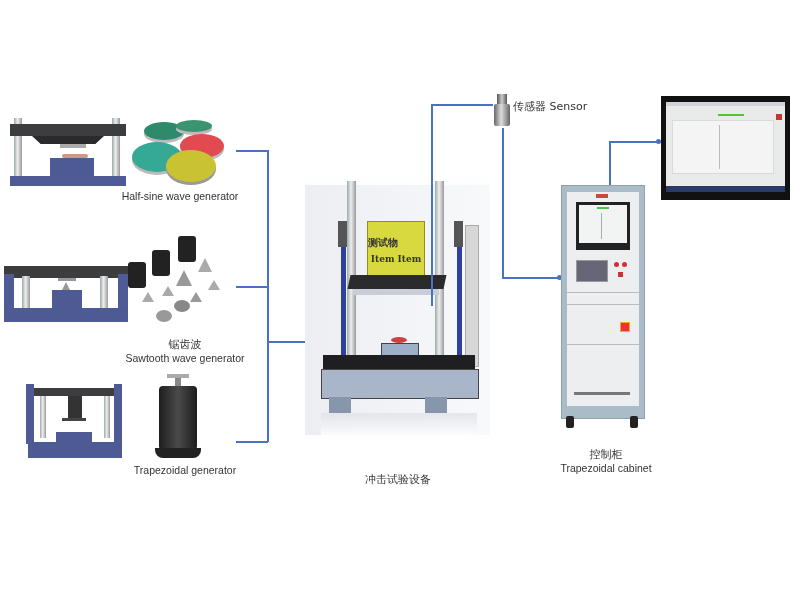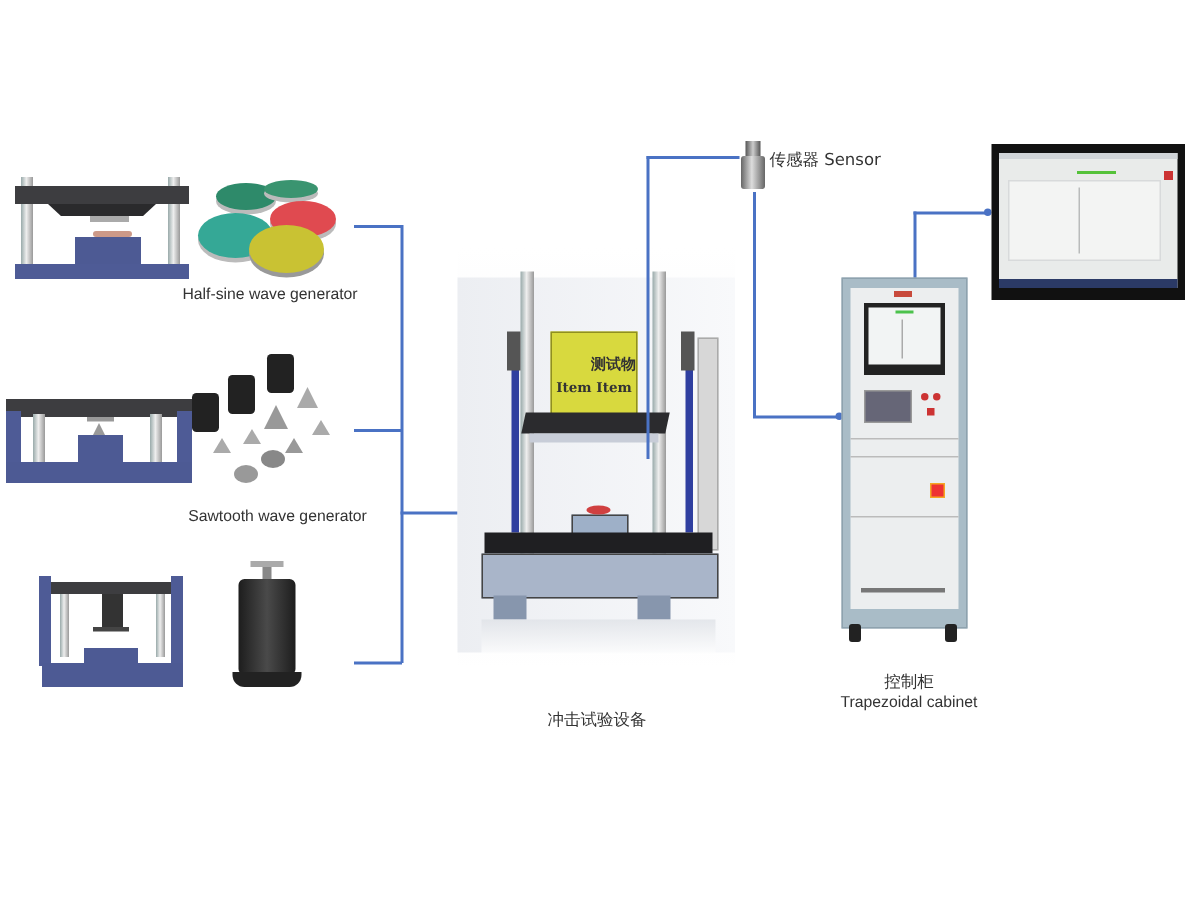--- a/index.html
+++ b/index.html
@@ -58,20 +58,21 @@
   <div class="abs" style="left:72px;top:24px;width:0;height:0;border-left:7px solid transparent;border-right:7px solid transparent;border-bottom:14px solid #aaa;"></div>
   <div class="abs" style="left:50px;top:36px;width:0;height:0;border-left:8px solid transparent;border-right:8px solid transparent;border-bottom:16px solid #999;"></div>
   <div class="abs" style="left:36px;top:52px;width:0;height:0;border-left:6px solid transparent;border-right:6px solid transparent;border-bottom:10px solid #aaa;"></div>
   <div class="abs" style="left:82px;top:46px;width:0;height:0;border-left:6px solid transparent;border-right:6px solid transparent;border-bottom:10px solid #aaa;"></div>
   <div class="abs" style="left:16px;top:58px;width:0;height:0;border-left:6px solid transparent;border-right:6px solid transparent;border-bottom:10px solid #aaa;"></div>
   <div class="abs" style="left:64px;top:58px;width:0;height:0;border-left:6px solid transparent;border-right:6px solid transparent;border-bottom:10px solid #999;"></div>
   <div class="abs" style="left:48px;top:66px;width:16px;height:12px;border-radius:50%;background:#888;"></div>
   <div class="abs" style="left:30px;top:76px;width:16px;height:12px;border-radius:50%;background:#999;"></div>
 </div>
 <div class="label" style="left:110px;top:338px;width:150px;">
+  <span class="zh">锯齿波</span>
   <span class="en">Sawtooth wave generator</span>
 </div>
 
 <div class="abs" style="left:26px;top:384px;width:104px;height:76px;">
   <div class="abs" style="left:0;top:0;width:8px;height:60px;background:#4e5b96;"></div>
   <div class="abs" style="left:88px;top:0;width:8px;height:60px;background:#4e5b96;"></div>
   <div class="plate-dark" style="left:8px;top:4px;width:80px;height:8px;"></div>
   <div class="pillar" style="left:14px;top:12px;width:6px;height:42px;"></div>
   <div class="pillar" style="left:78px;top:12px;width:6px;height:42px;"></div>
   <div class="abs" style="left:42px;top:12px;width:14px;height:22px;background:#333;"></div>
@@ -80,20 +81,21 @@
   <div class="base-blue" style="left:2px;top:58px;width:94px;height:16px;"></div>
 </div>
 
 <div class="abs" style="left:155px;top:372px;width:46px;height:90px;">
   <div class="abs" style="left:12px;top:2px;width:22px;height:4px;background:#aaa;"></div>
   <div class="abs" style="left:20px;top:6px;width:6px;height:8px;background:#888;"></div>
   <div class="abs" style="left:4px;top:14px;width:38px;height:64px;background:linear-gradient(90deg,#1d1d1d,#4a4a4a 50%,#1d1d1d);border-radius:4px;"></div>
   <div class="abs" style="left:0;top:76px;width:46px;height:10px;background:#222;border-radius:0 0 8px 8px;"></div>
 </div>
 <div class="label" style="left:110px;top:464px;width:150px;">
+  <span class="en">Trapezoidal generator</span>
 </div>
 
 <div class="line" style="left:236px;top:150px;width:32px;height:1.5px;"></div>
 <div class="line" style="left:236px;top:286px;width:32px;height:1.5px;"></div>
 <div class="line" style="left:236px;top:441px;width:32px;height:1.5px;"></div>
 <div class="line" style="left:267px;top:150px;width:1.5px;height:292px;"></div>
 <div class="line" style="left:267px;top:341px;width:80px;height:1.5px;"></div>
 
 <div class="abs" style="left:305px;top:165px;width:185px;height:280px;background:linear-gradient(180deg,#fff 0%,#f4f5f7 60%,#fff 100%);">
 
@@ -103,21 +105,21 @@
   <div class="pillar" style="left:130px;top:16px;width:9px;height:190px;"></div>
 
   <div class="abs" style="left:36px;top:80px;width:5px;height:110px;background:#2f3fa0;"></div>
   <div class="abs" style="left:152px;top:80px;width:5px;height:110px;background:#2f3fa0;"></div>
   <div class="abs" style="left:33px;top:56px;width:9px;height:26px;background:#555;"></div>
   <div class="abs" style="left:149px;top:56px;width:9px;height:26px;background:#555;"></div>
 
   <div class="abs" style="left:160px;top:60px;width:12px;height:140px;background:#d7d7d7;border:1px solid #aaa;"></div>
 
   <div class="abs" style="left:62px;top:56px;width:56px;height:58px;background:#d8d93e;border:1px solid #8f8f20;">
-    <div style="position:absolute;left:0;top:14px;width:56px;text-align:right;font-size:10px;font-weight:bold;color:#333;font-family:'DejaVu Serif',serif;">测试物</div>
+    <div style="position:absolute;left:0;top:14px;width:40px;text-align:left;font-size:10px;font-weight:bold;color:#333;font-family:'DejaVu Serif',serif;">测试物</div>
     <div style="position:absolute;left:0;top:32px;width:56px;text-align:center;font-size:9px;font-weight:bold;color:#333;font-family:'DejaVu Serif',serif;">Item Item</div>
   </div>
 
   <div class="abs" style="left:44px;top:110px;width:96px;height:14px;background:#2b2b2e;transform:skewX(-12deg);"></div>
   <div class="abs" style="left:48px;top:124px;width:86px;height:6px;background:#c8cdd8;"></div>
 
   <div class="abs" style="left:76px;top:178px;width:36px;height:16px;background:#9eb0c8;border:1px solid #444;"></div>
   <div class="abs" style="left:86px;top:172px;width:16px;height:6px;background:#d04040;border-radius:50%;"></div>
 
   <div class="abs" style="left:18px;top:190px;width:152px;height:14px;background:#1f1f22;"></div>

